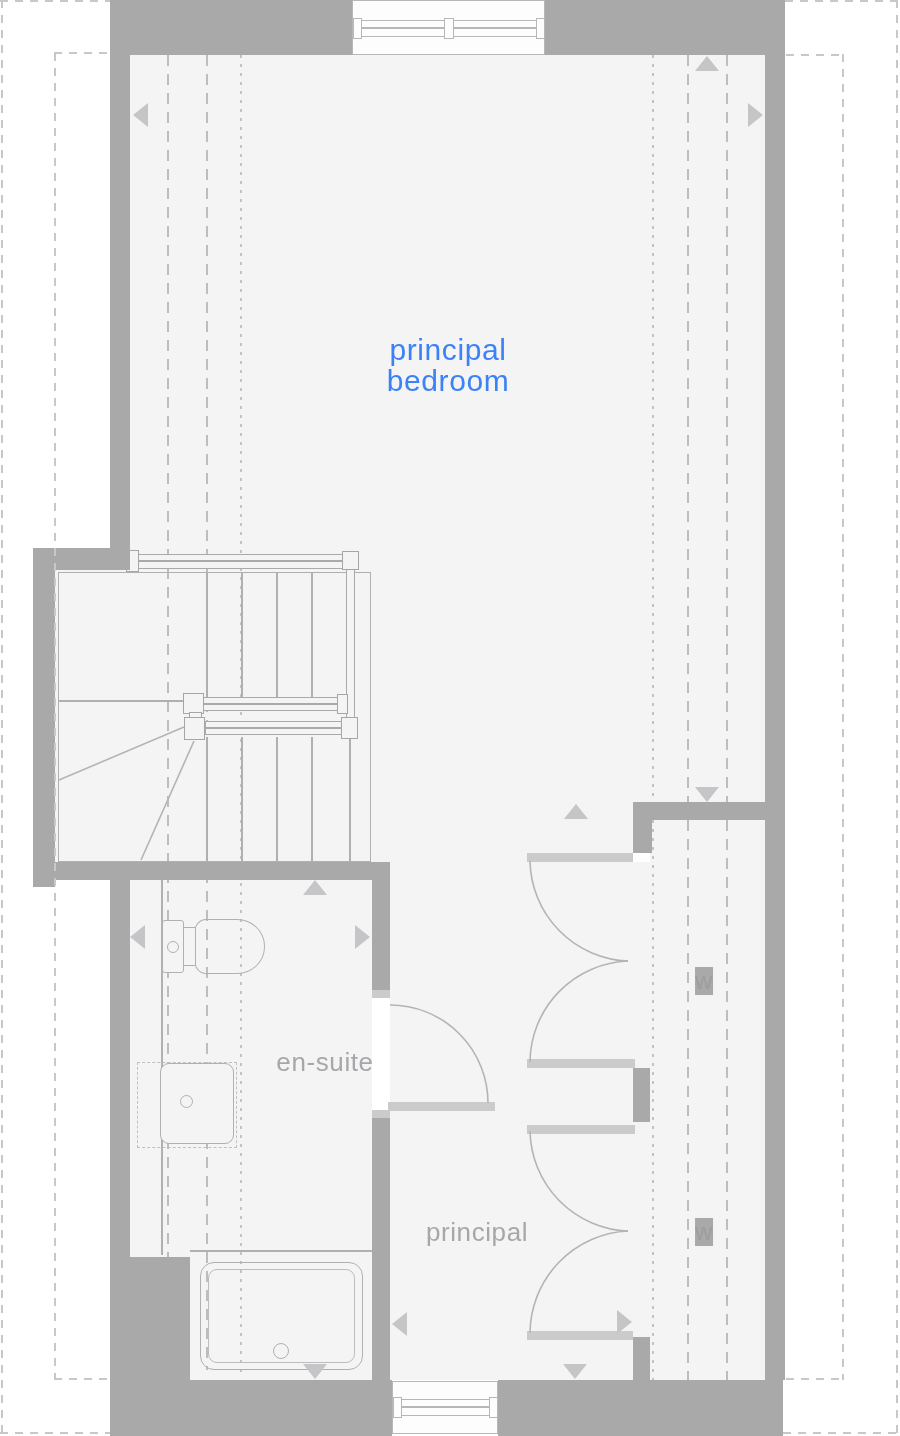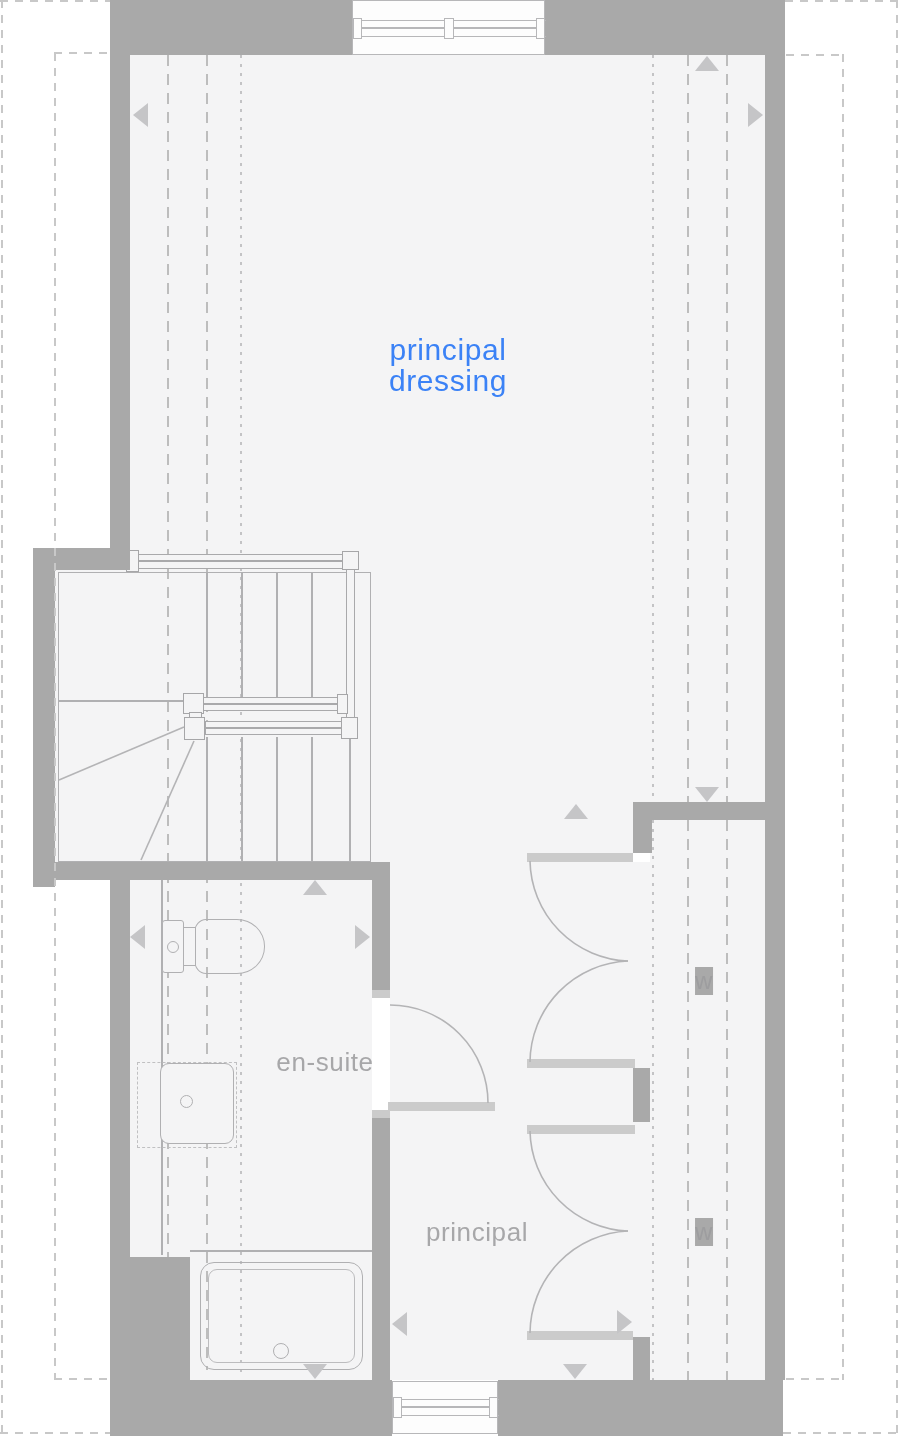--- a/index.html
+++ b/index.html
@@ -171,21 +171,21 @@
   <div class="a tri up" style="left:303px;top:880px;"></div>
   <div class="a tri left" style="left:130px;top:925px;"></div>
   <div class="a tri right" style="left:355px;top:925px;"></div>
   <div class="a tri left" style="left:392px;top:1312px;"></div>
   <div class="a tri right" style="left:617px;top:1310px;"></div>
   <div class="a tri down" style="left:563px;top:1364px;"></div>
   <div class="a tri down" style="left:303px;top:1364px;"></div>
 
   <div class="lbl big" style="left:448px;top:365px;">
     <div>principal</div>
-    <div>dressing</div>
+    <div>bedroom</div>
   </div>
   <div class="lbl" style="left:325px;top:1062px;">en-suite</div>
   <div class="lbl" style="left:477px;top:1232px;">principal</div>
   <div class="lbl w" style="left:704px;top:981px;">w</div>
   <div class="lbl w" style="left:704px;top:1232px;">w</div>
 
   <div class="a rv" style="left:1px;top:0;height:1436px;"></div>
   <div class="a rv" style="left:896px;top:0;height:1436px;"></div>
   <div class="a rh" style="left:0;top:0;width:110px;"></div>
   <div class="a rh" style="left:785px;top:0;width:113px;"></div>

